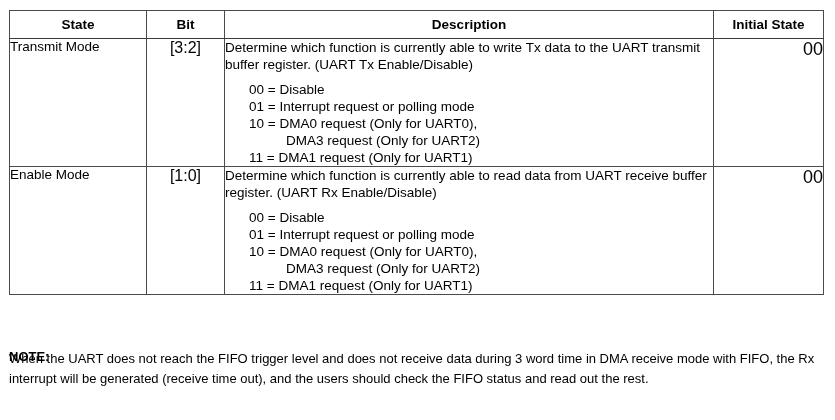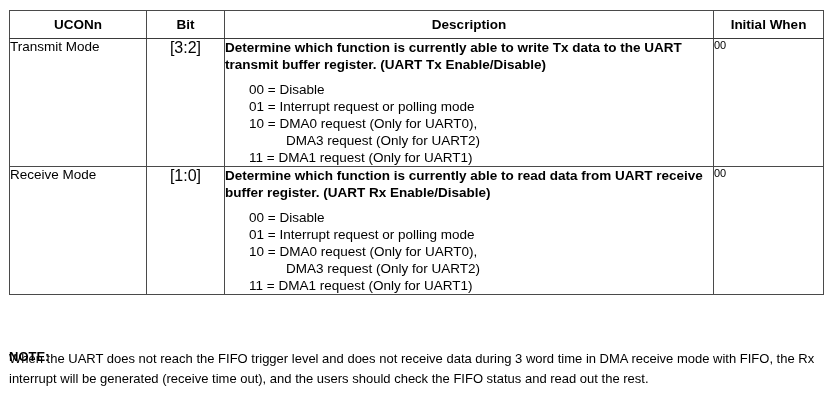--- a/index.html
+++ b/index.html
@@ -60,32 +60,31 @@
     padding: 7px 0 10px 7px;
     white-space: nowrap;
     margin-left: 20px;
   }
   .cell-bit {
     font-size: 16px;
     text-align: center;
     padding: 7px 0 10px 0;
   }
   .cell-state {
-    font-size: 11px;
-    text-align: left;
+    font-size: 18px;
+    text-align: right;
     padding: 7px 0 10px 0;
   }
   .cell-desc {
     font-size: 13.5px;
     padding: 7px 6px 10px 9px;
   }
   .desc-para {
     margin: 0;
     line-height: 17px;
-    font-weight: bold;
   }
   .desc-list {
     margin: 8px 0 0 0;
     padding: 0;
     list-style: none;
   }
   .desc-list li {
     line-height: 17px;
     white-space: pre;
     margin-left: 24px;
@@ -120,24 +119,24 @@
 
   <table class="reg-table">
     <colgroup>
       <col class="col-name">
       <col class="col-bit">
       <col class="col-desc">
       <col class="col-state">
     </colgroup>
     <thead>
       <tr>
-        <th>UCONn</th>
+        <th>State</th>
         <th>Bit</th>
         <th>Description</th>
-        <th>Initial When</th>
+        <th>Initial State</th>
       </tr>
     </thead>
     <tbody>
 
       <tr>
         <td class="cell-name">Transmit Mode</td>
         <td class="cell-bit">[3:2]</td>
         <td class="cell-desc">
           <p class="desc-para">Determine which function is currently able to write Tx data to the UART transmit buffer register. (UART Tx Enable/Disable)</p>
           <ul class="desc-list">
@@ -145,21 +144,21 @@
             <li>01 = Interrupt request or polling mode</li>
             <li>10 = DMA0 request (Only for UART0),</li>
             <li class="indented">DMA3 request (Only for UART2)</li>
             <li>11 = DMA1 request (Only for UART1)</li>
           </ul>
         </td>
         <td class="cell-state">00</td>
       </tr>
 
       <tr>
-        <td class="cell-name">Receive Mode</td>
+        <td class="cell-name">Enable Mode</td>
         <td class="cell-bit">[1:0]</td>
         <td class="cell-desc">
           <p class="desc-para">Determine which function is currently able to read data from UART receive buffer register. (UART Rx Enable/Disable)</p>
           <ul class="desc-list">
             <li>00 = Disable</li>
             <li>01 = Interrupt request or polling mode</li>
             <li>10 = DMA0 request (Only for UART0),</li>
             <li class="indented">DMA3 request (Only for UART2)</li>
             <li>11 = DMA1 request (Only for UART1)</li>
           </ul>

